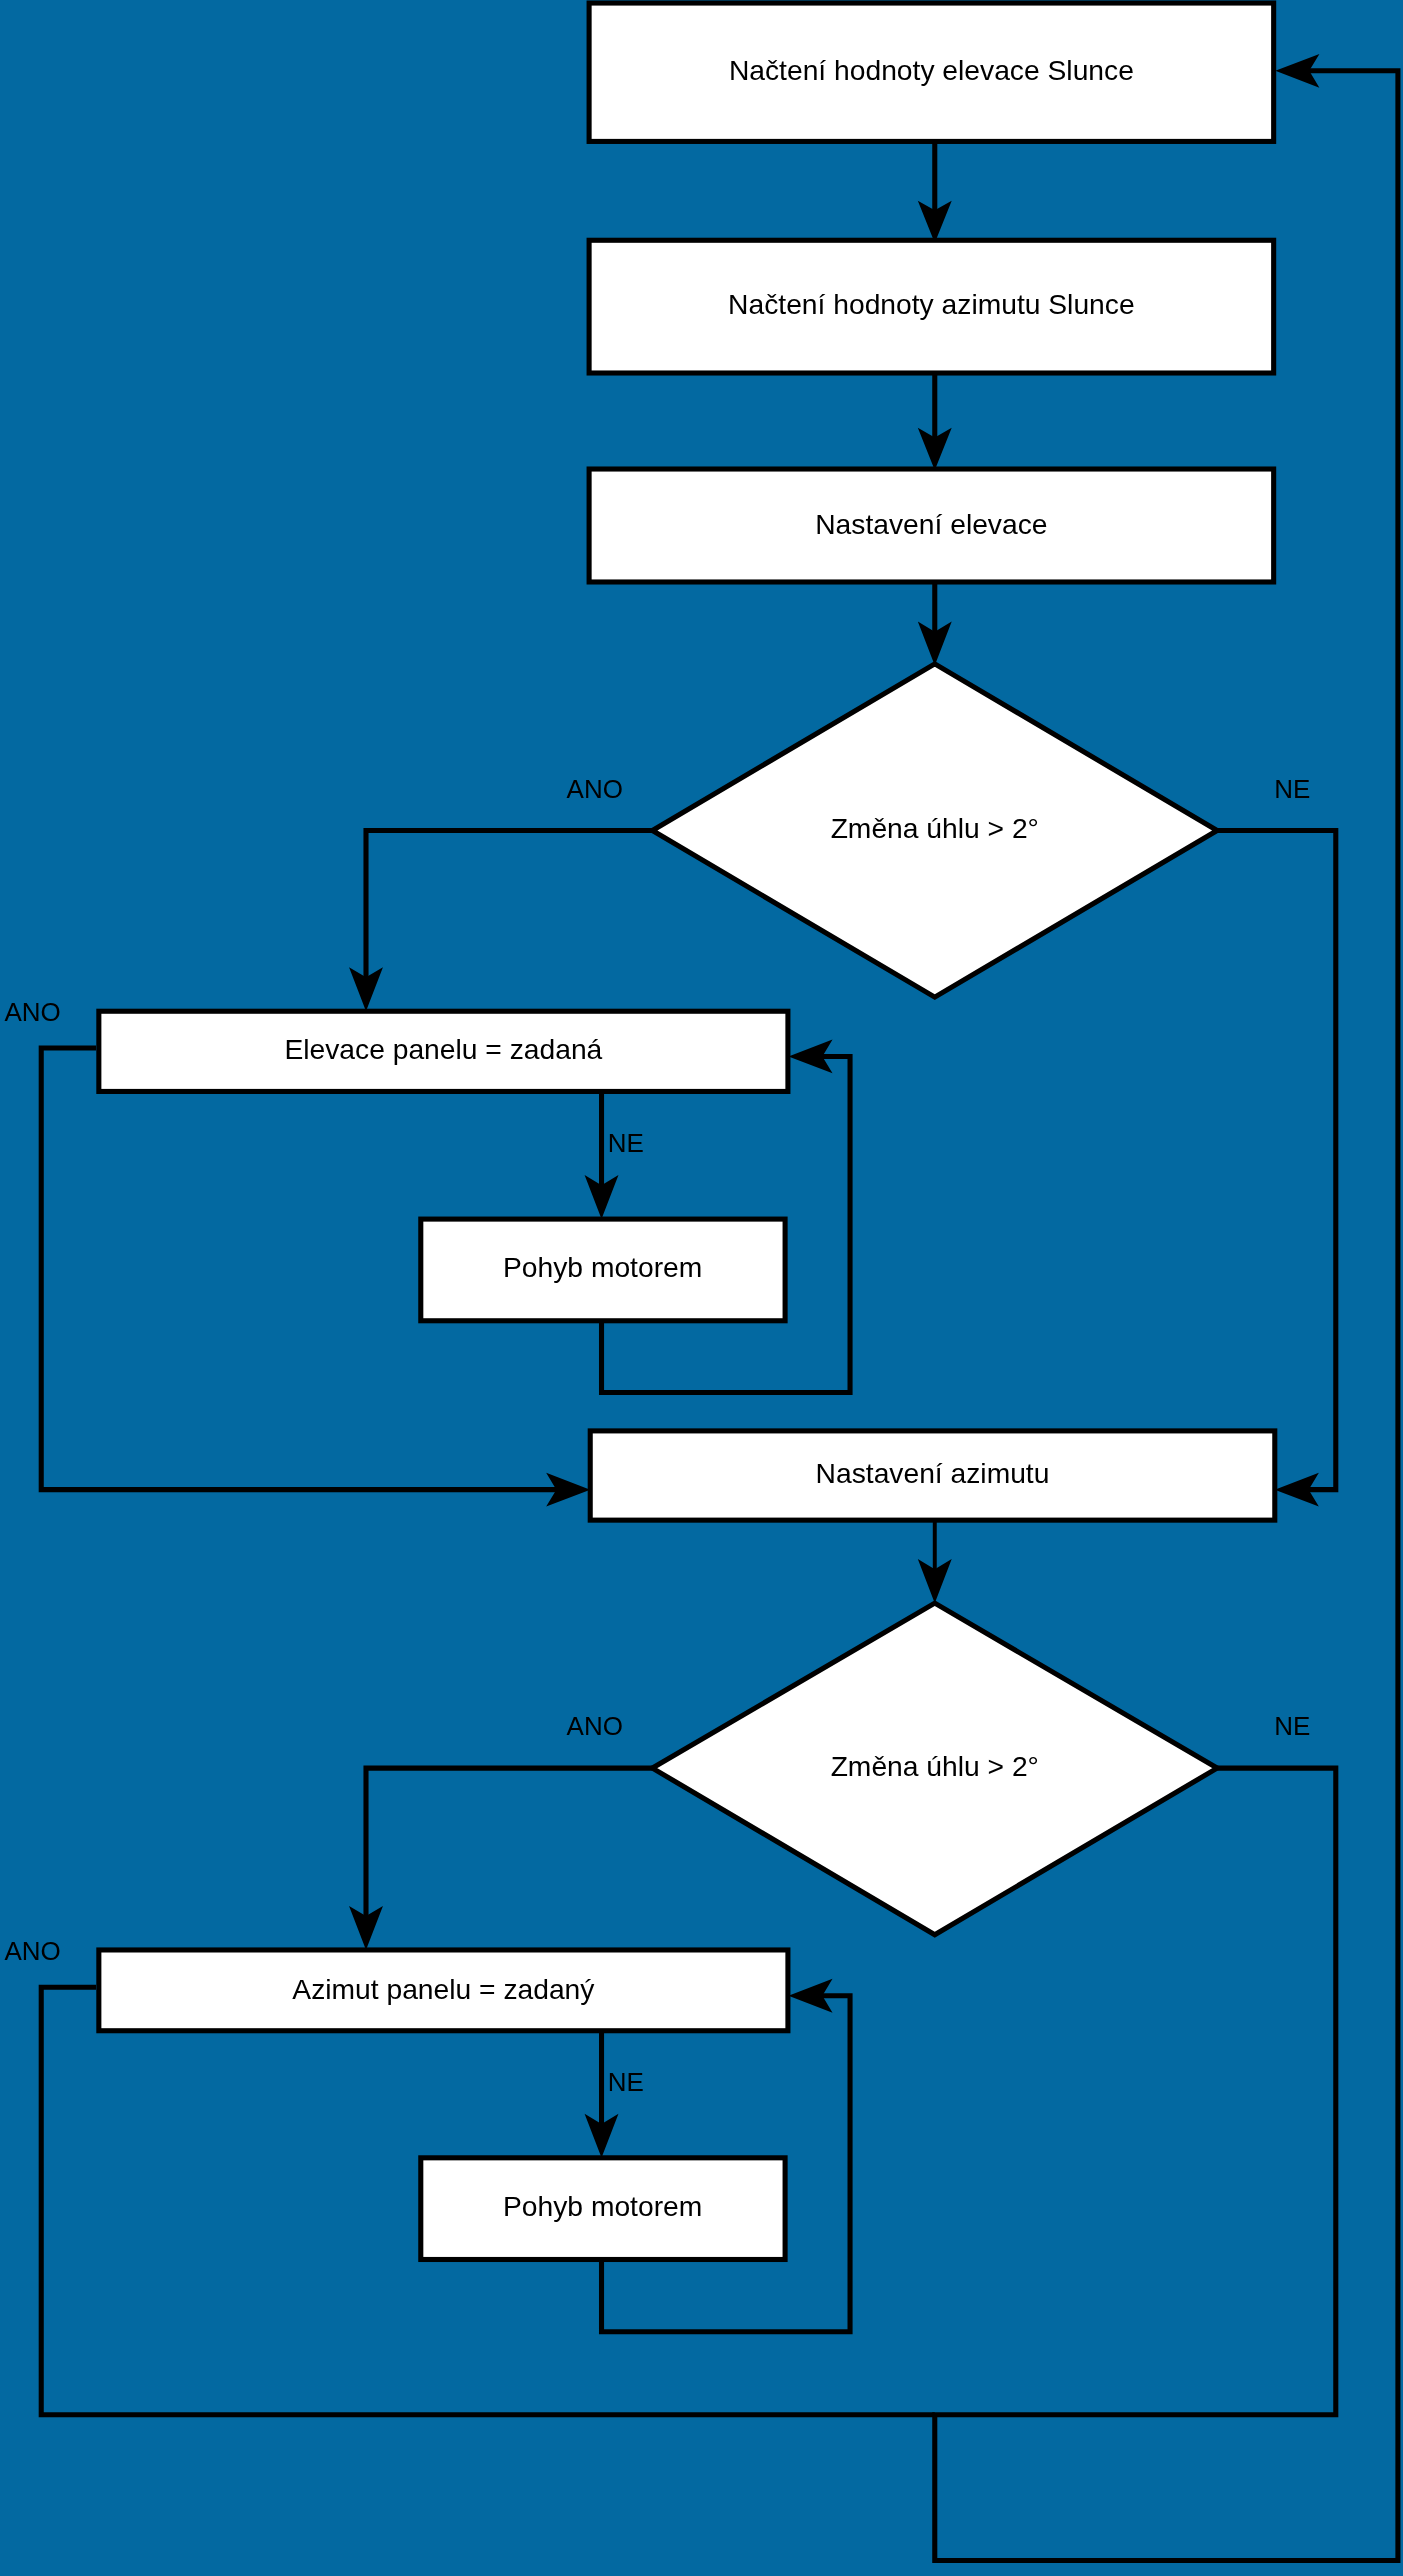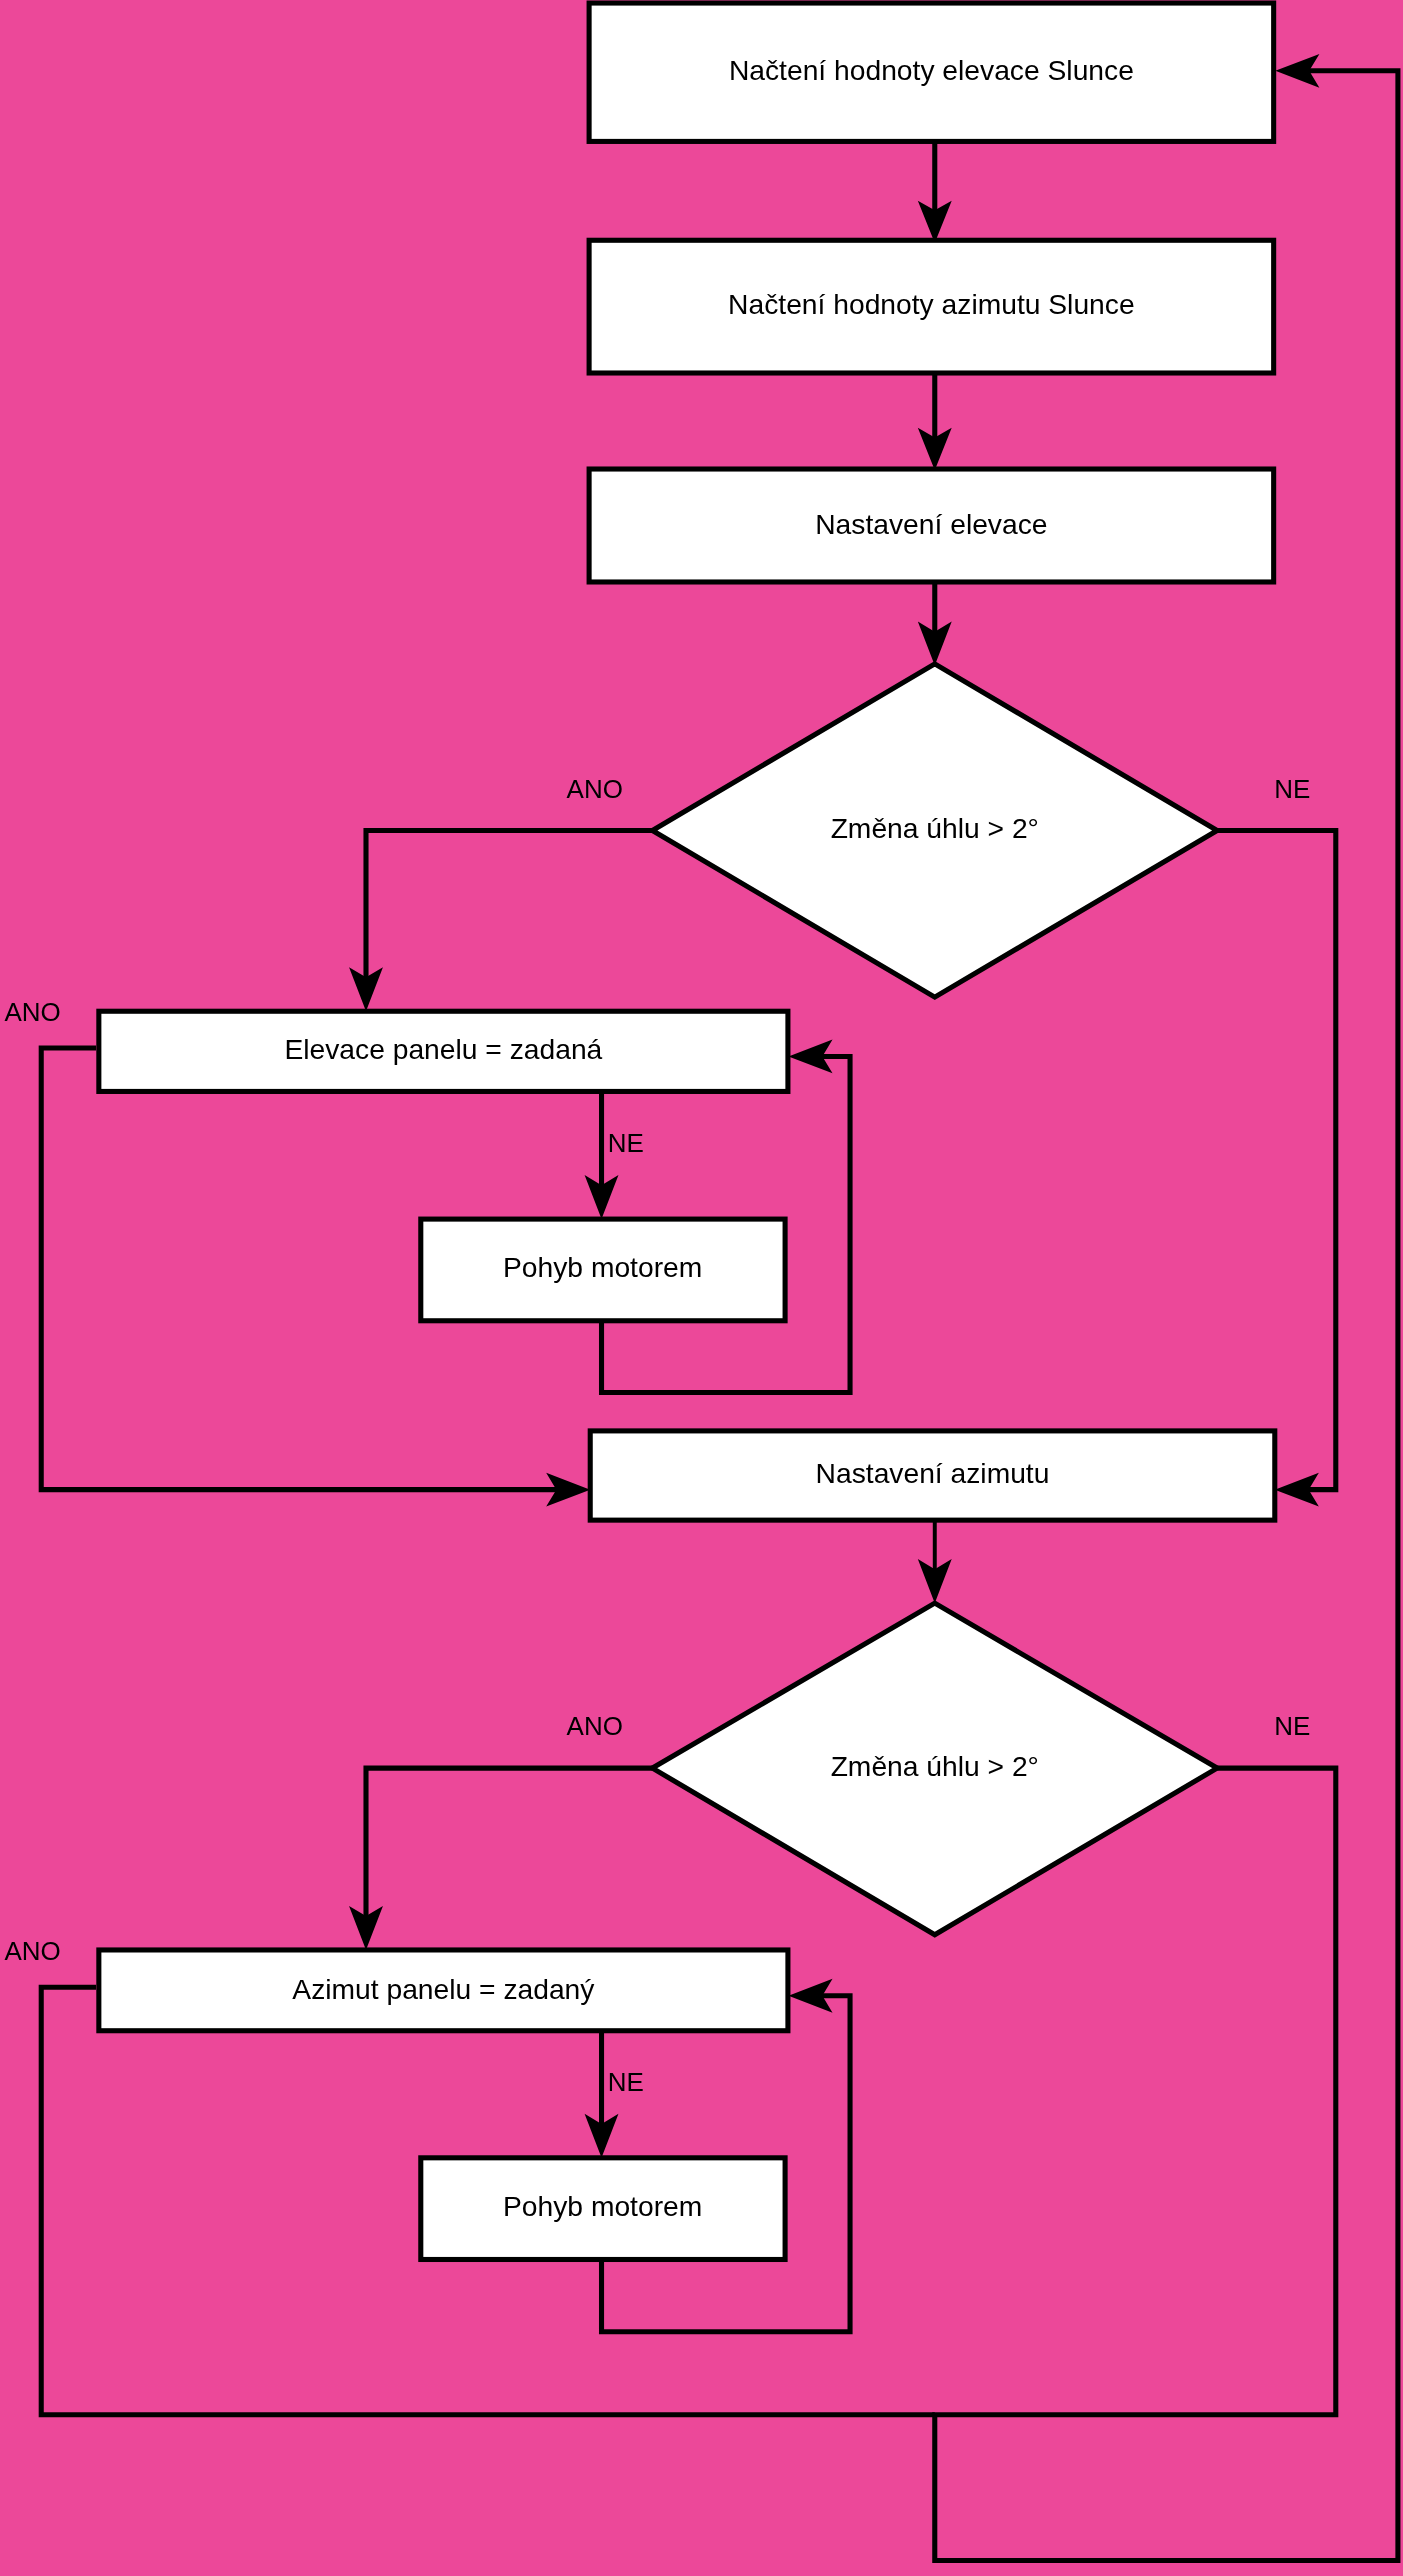--- a/index.html
+++ b/index.html
@@ -7,21 +7,21 @@
     padding: 0;
     background: #ffffff;
   }
   body {
     font-family: "Liberation Sans", sans-serif;
   }
   #flowchart-root {
     position: relative;
     width: 1403px;
     height: 2576px;
-    background: #ec4899;
+    background: #0369a1;
     overflow: hidden;
   }
   svg#flow-svg {
     display: block;
     width: 1403px;
     height: 2576px;
   }
   .node-box {
     fill: #ffffff;
     stroke: #000000;

